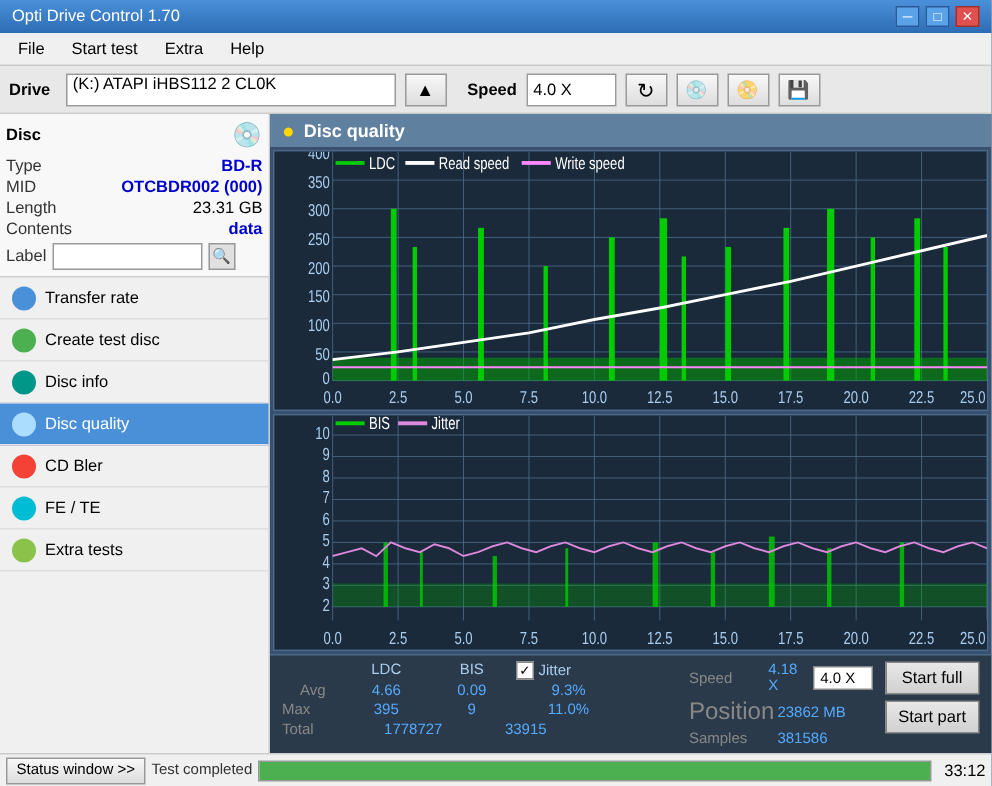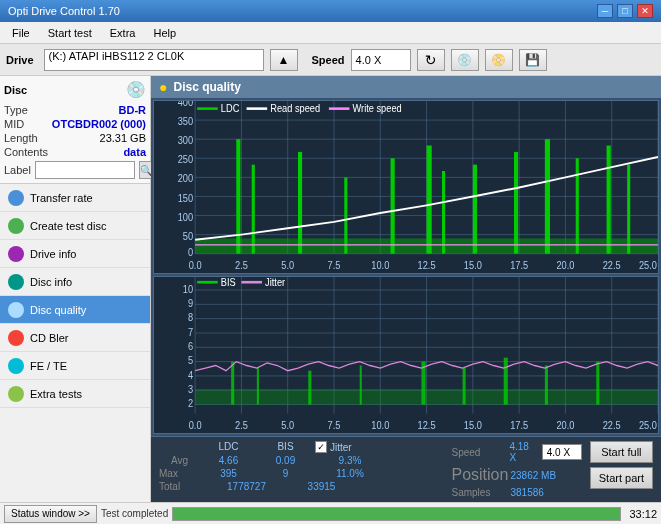--- a/index.html
+++ b/index.html
@@ -22,21 +22,21 @@
     .drive-select { height: 22px; background: white; border: 1px solid #999; font-size: 11px; padding: 0 4px; min-width: 220px; display: flex; align-items: flex-start; }
     .eject-btn { width: 28px; height: 22px; background: linear-gradient(to bottom, #f8f8f8, #ddd); border: 1px solid #999; cursor: pointer; display: flex; align-items: center; justify-content: center; font-size: 12px; }
     .speed-label { font-size: 11px; font-weight: bold; margin-left: 8px; }
     .speed-select { height: 22px; background: white; border: 1px solid #999; font-size: 11px; padding: 0 4px; width: 60px; display: flex; align-items: center; }
     .icon-btn { width: 28px; height: 22px; background: linear-gradient(to bottom, #f8f8f8, #ddd); border: 1px solid #999; cursor: pointer; display: flex; align-items: center; justify-content: center; font-size: 14px; }
     
     
     .main { display: flex; height: calc(524px - 22px - 22px - 32px - 22px); }
     
     
-    .sidebar { width: 151px; background: #f0f0f0; border-right: 1px solid #ccc; display: flex; flex-direction: column; }
+    .sidebar { width: 180px; background: #f0f0f0; border-right: 1px solid #ccc; display: flex; flex-direction: column; }
     
     
     .disc-panel { border-bottom: 1px solid #ccc; padding: 4px; background: #f8f8f8; }
     .disc-panel-header { display: flex; align-items: center; justify-content: space-between; margin-bottom: 4px; }
     .disc-title { font-size: 11px; font-weight: bold; }
     .disc-icon { font-size: 16px; }
     .disc-row { display: flex; justify-content: space-between; padding: 1px 0; font-size: 11px; }
     .disc-key { color: #333; }
     .disc-val { color: #0000cc; font-weight: bold; }
     .disc-val-black { color: #000; }
@@ -155,24 +155,20 @@
     </div>
 
     <div class="nav-items">
       <div class="nav-item">
         <div class="nav-icon nav-icon-blue" style="background:#4a90d9;border-radius:50%;"></div>
         <span>Transfer rate</span>
       </div>
       <div class="nav-item">
         <div class="nav-icon nav-icon-green" style="background:#4caf50;border-radius:50%;"></div>
         <span>Create test disc</span>
-      </div>
-      <div class="nav-item">
-        <div class="nav-icon nav-icon-purple" style="background:#9c27b0;border-radius:50%;"></div>
-        <span>Drive info</span>
       </div>
       <div class="nav-item">
         <div class="nav-icon nav-icon-teal" style="background:#009688;border-radius:50%;"></div>
         <span>Disc info</span>
       </div>
       <div class="nav-item active">
         <div class="nav-icon" style="background:#aaddff;border-radius:50%;"></div>
         <span>Disc quality</span>
       </div>
       <div class="nav-item">

